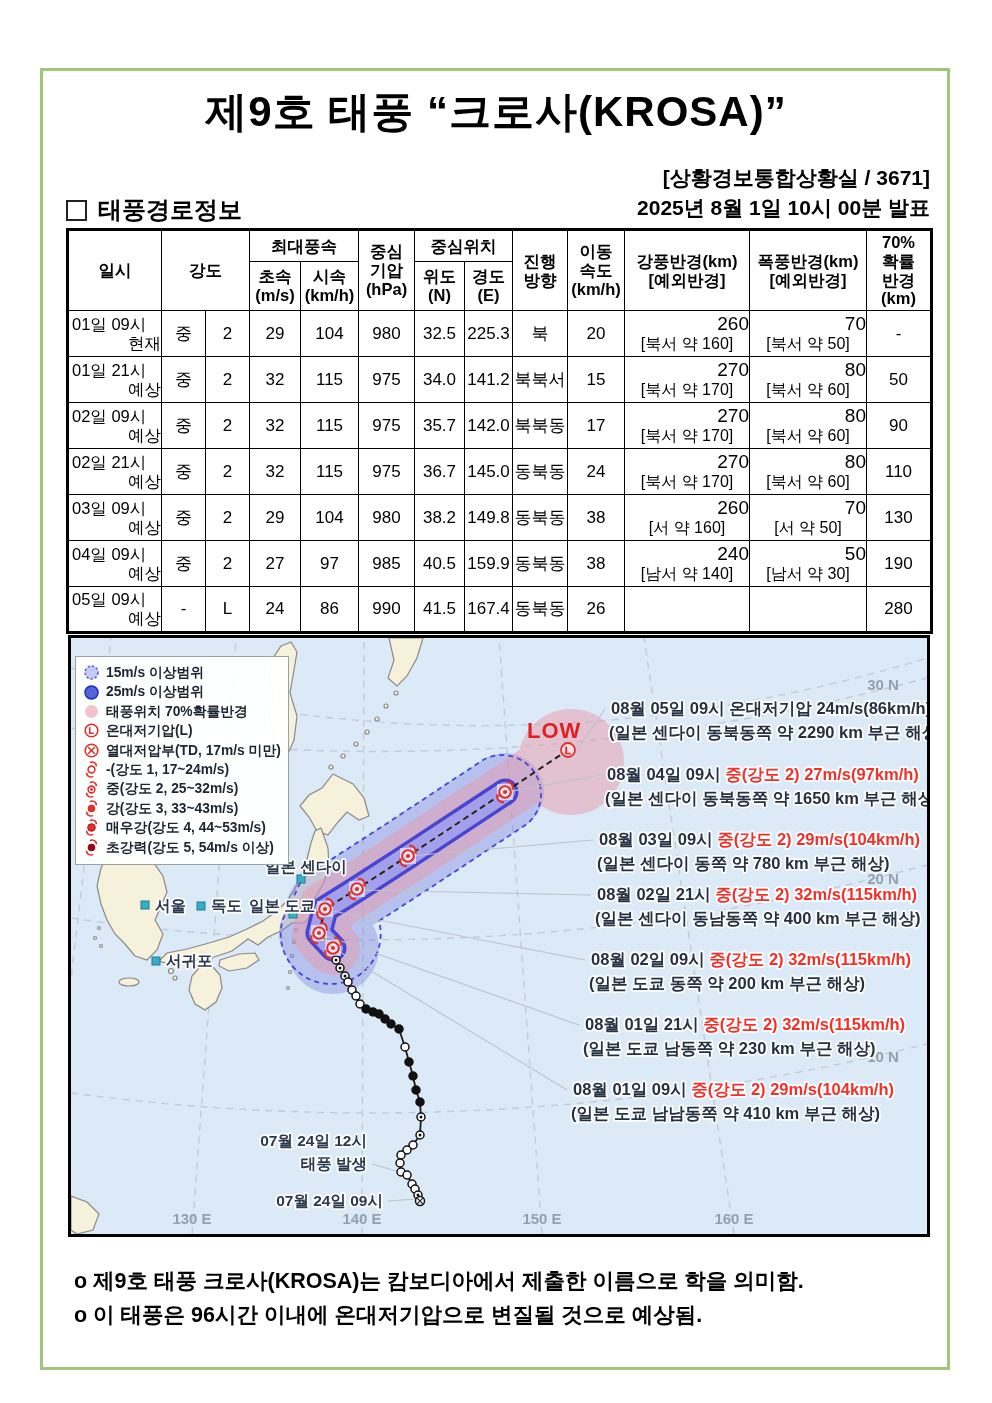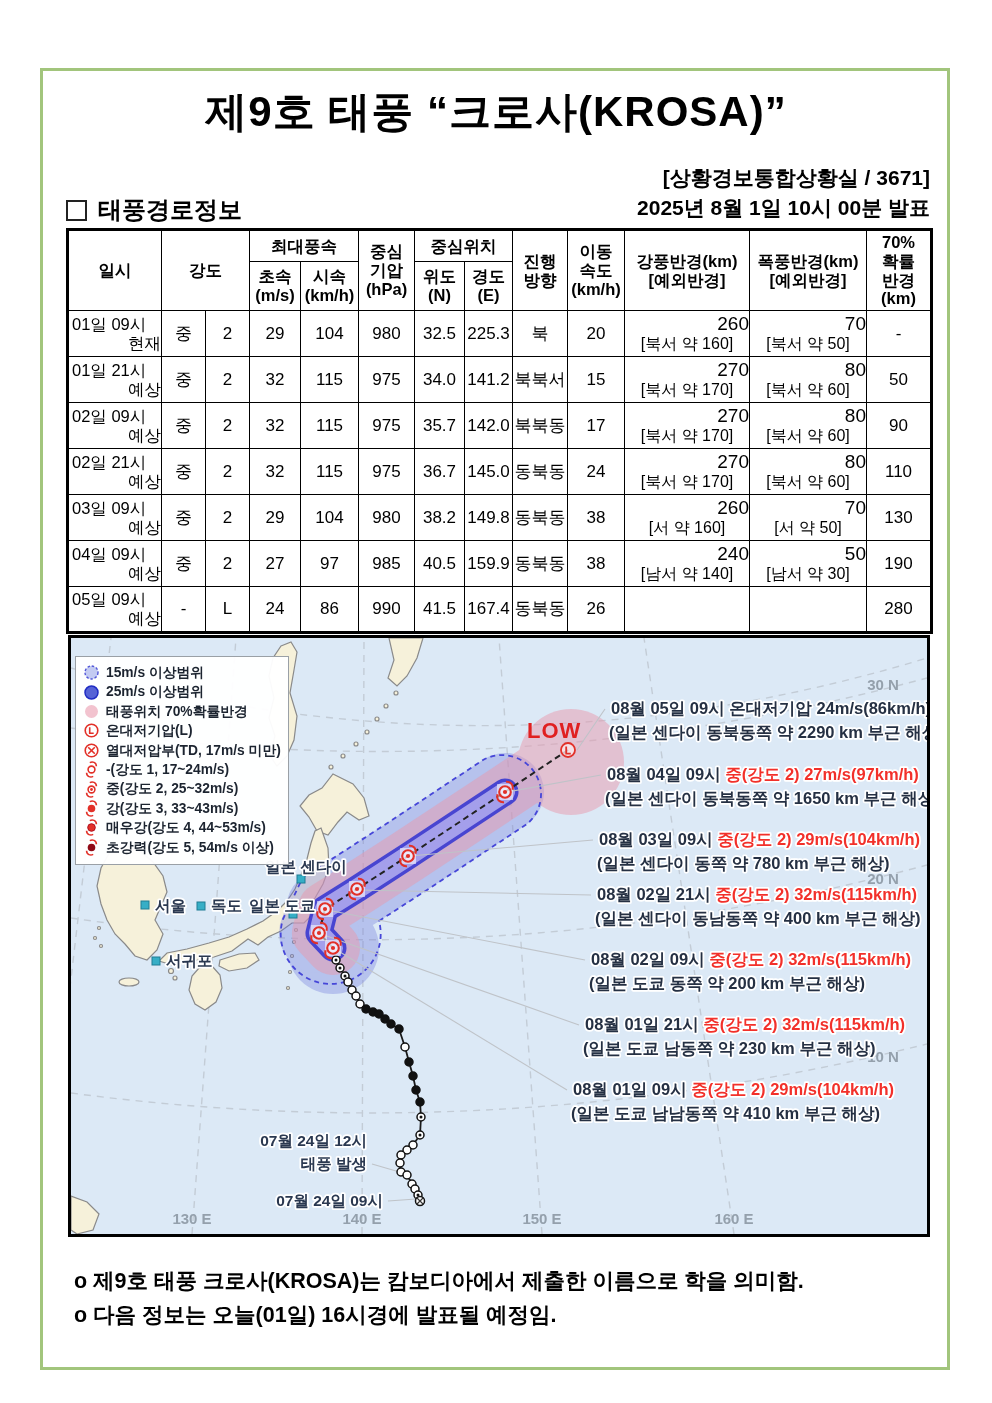--- a/index.html
+++ b/index.html
@@ -540,14 +540,14 @@
             <path d="M3.6,11.8 C3.6,15.8 7.6,16.8 10.2,15.4" stroke="#e23028" stroke-width="1.6" fill="none"></path>
             <circle cx="8.5" cy="8.5" r="3.8" fill="#8f0a16"></circle>
           </svg></span>
         <span>초강력(강도 5, 54m/s 이상)</span>
       </div>
     </div>
 </div>
 
 <div class="notes">
   <div>o 제9호 태풍 크로사(KROSA)는 캄보디아에서 제출한 이름으로 학을 의미함.</div>
-  <div>o 다음 정보는 오늘(01일) 16시경에 발표될 예정임.</div>
+  <div>o 이 태풍은 96시간 이내에 온대저기압으로 변질될 것으로 예상됨.</div>
 </div>
 
 </body></html>

